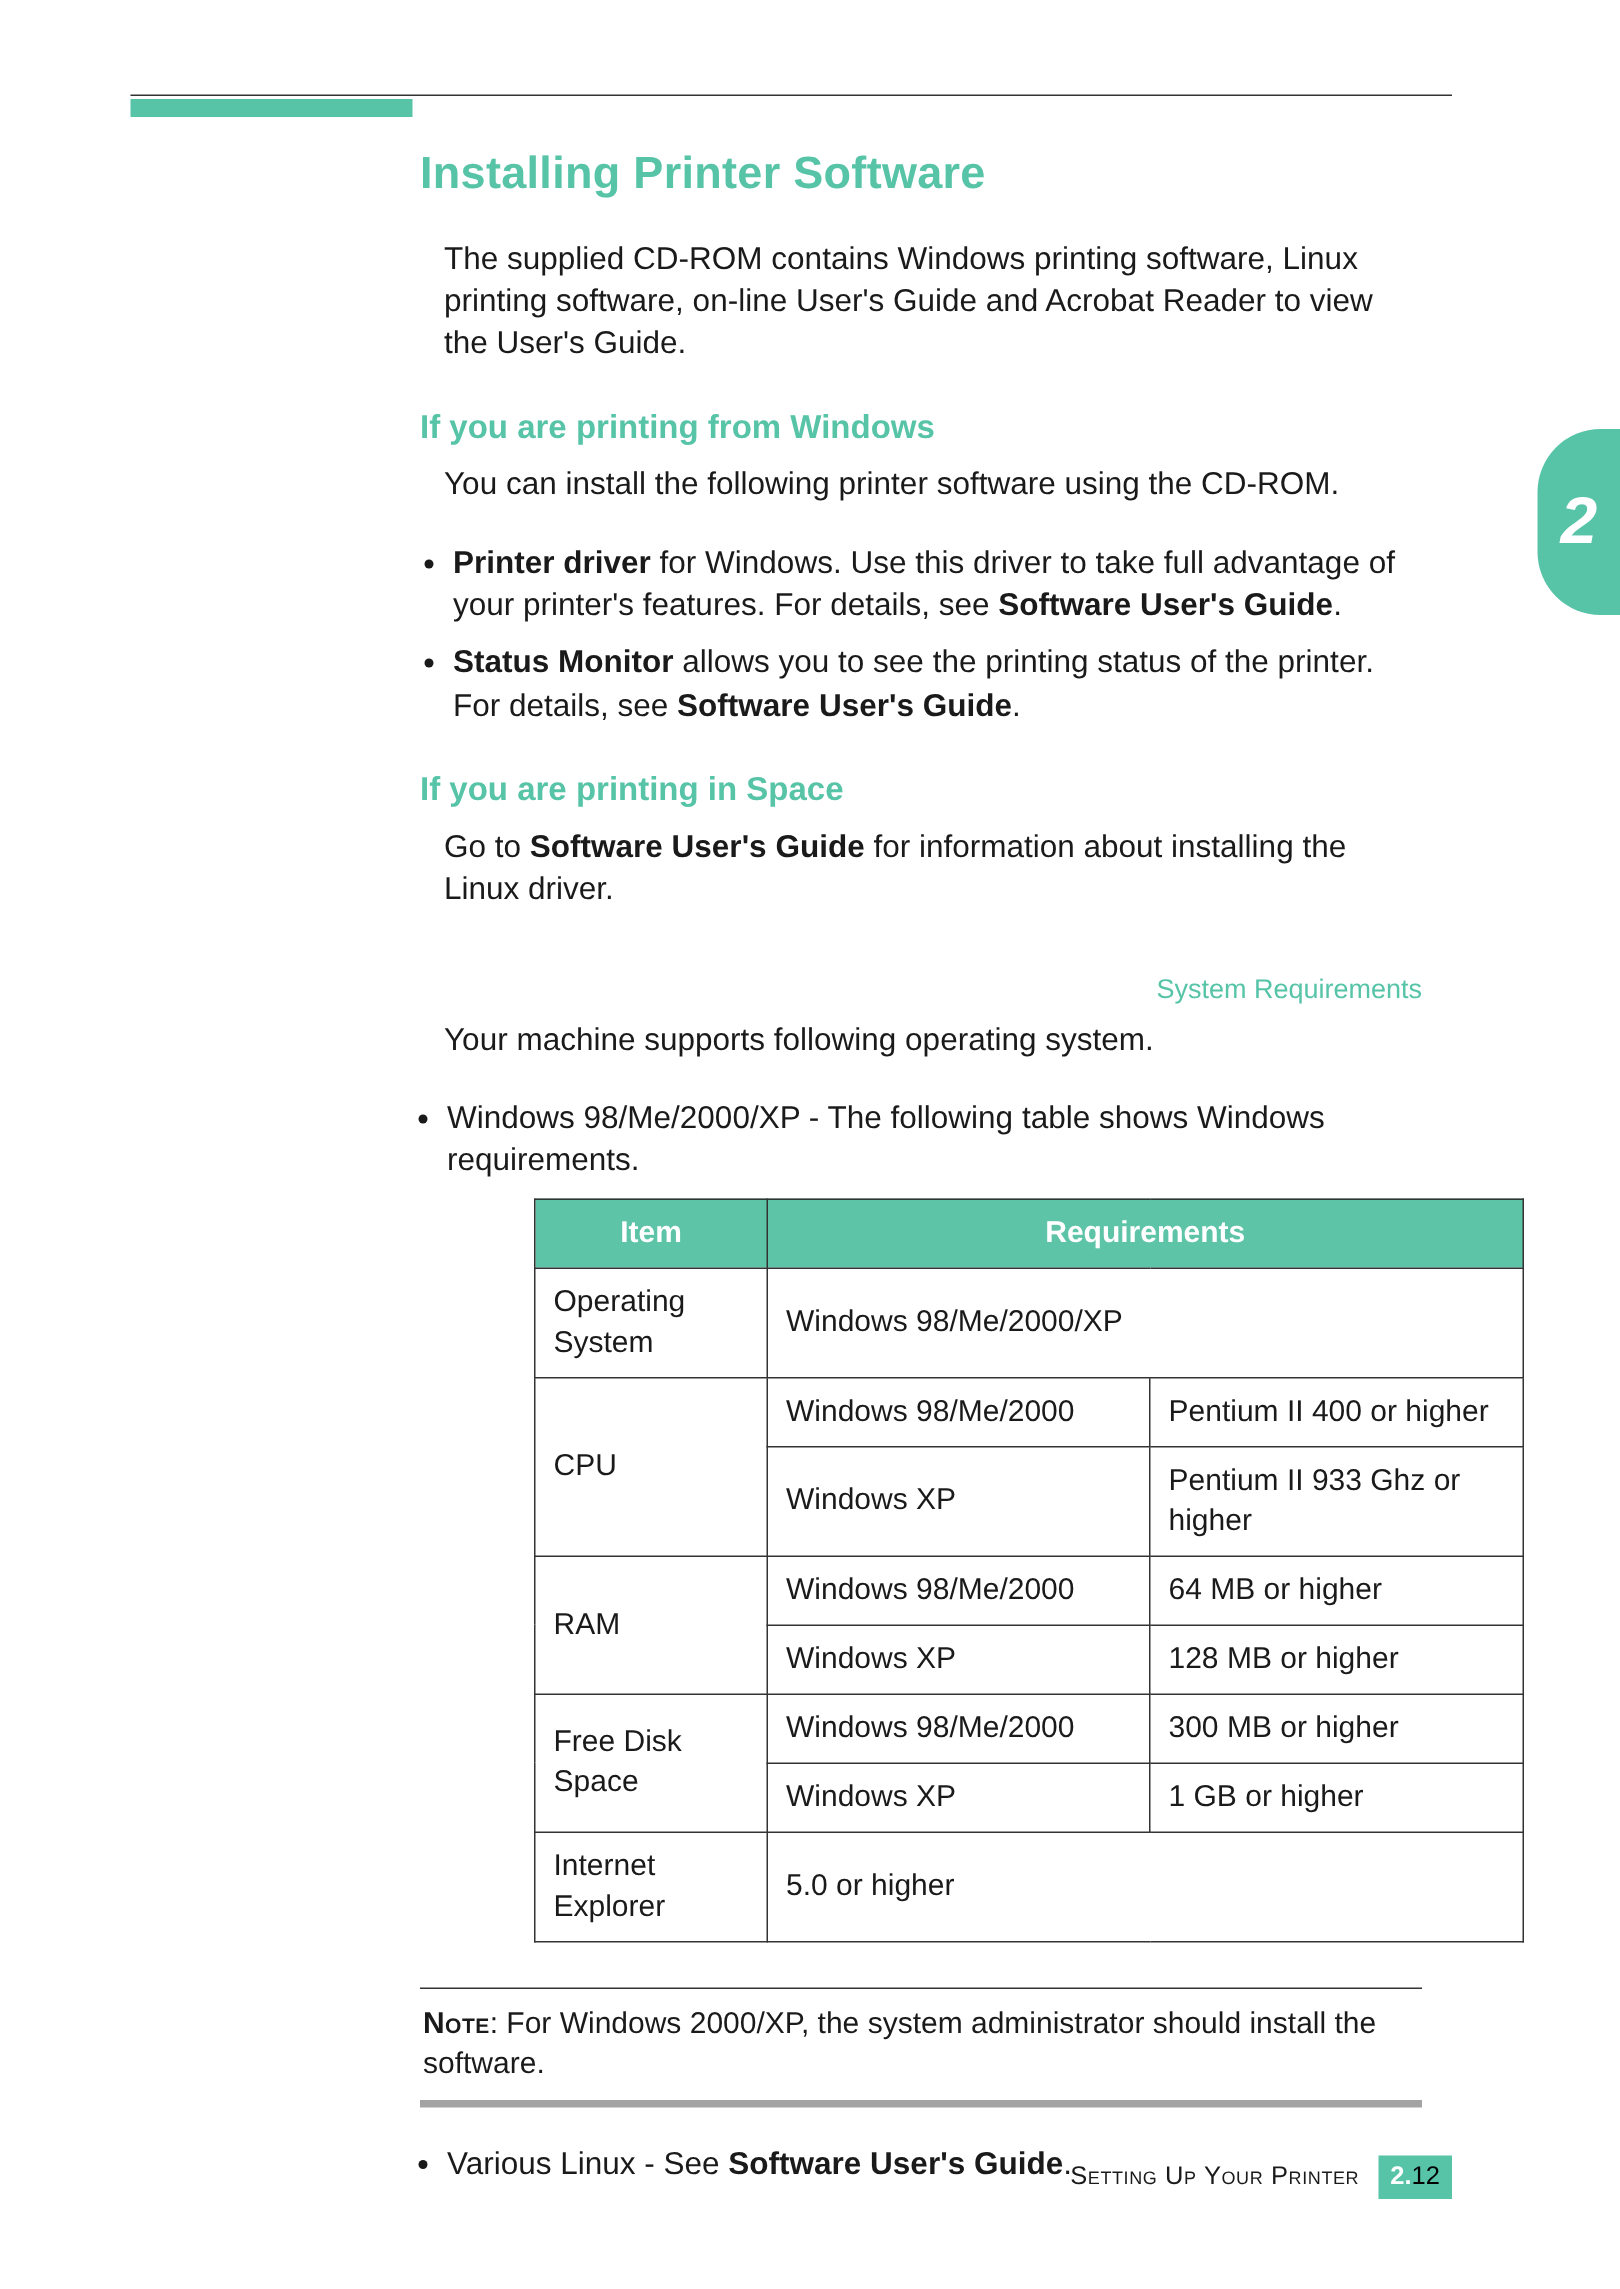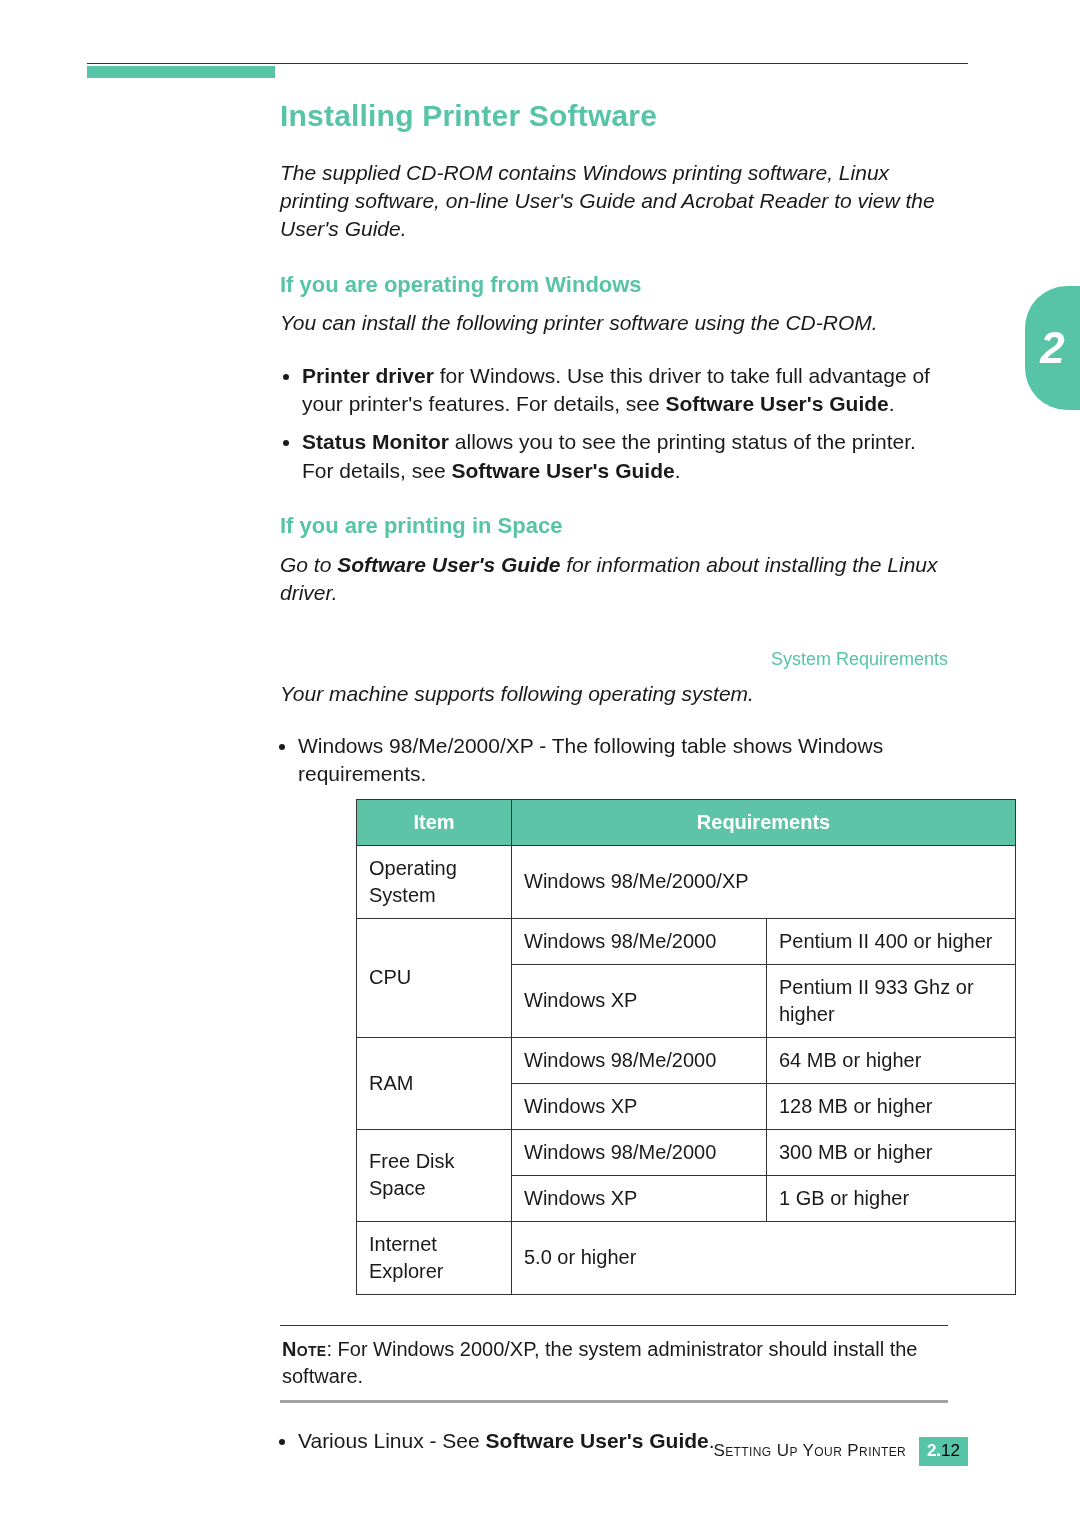--- a/index.html
+++ b/index.html
@@ -46,21 +46,21 @@
     font-size:18px;
     margin:40px 0 8px 0;
     text-align:right;
   }
   h3.mini{
     color:var(--teal);
     font-weight:700;
     font-size:22px;
     margin:26px 0 10px 0;
   }
-  p.body{margin:0 0 14px 0;font-style:italic;}
+  p.body{margin:0 0 14px 16px;}
   ul.b{list-style:disc; padding-left:22px; margin:24px 0 10px 0;}
   ul.b li{margin:4px 0 10px 0;}
   ul.b.tight{padding-left:22px;margin-left:-4px;}
   .chapter-tab{
     position:absolute;
     right:0; top:286px;
     width:55px; height:124px;
     background:var(--teal);
     border-top-left-radius:42px;
     border-bottom-left-radius:42px;
@@ -83,21 +83,21 @@
     vertical-align:middle;
   }
   table.req thead th{
     background:var(--teal-head);
     color:#fff;
     font-weight:700;
     text-align:center;
   }
   .note-box{
     border-top:1px solid #333;
-    border-bottom:3px solid #a3a3a3;
+    border-bottom:5px solid #a3a3a3;
     padding:10px 2px;
     margin:30px 0 22px 0;
     font-size:20px;
   }
   .note-label{font-variant:small-caps;font-weight:700;letter-spacing:0.3px;}
   .footer{
     position:absolute;
     left:0; right:112px; bottom:60px;
     text-align:right;
     font-size:17px;
@@ -123,21 +123,21 @@
 <div class="chapter-tab">
   <span>2</span>
 </div>
 
 <div class="content">
 
   <h1 class="sect">Installing Printer Software</h1>
 
   <p class="body">The supplied CD-ROM contains Windows printing software, Linux printing software, on-line User's Guide and Acrobat Reader to view the User's Guide.</p>
 
-  <h3 class="mini">If you are operating from Windows</h3>
+  <h3 class="mini">If you are printing from Windows</h3>
   <p class="body">You can install the following printer software using the CD-ROM.</p>
   <ul class="b">
     <li>
       <b>Printer driver</b><span> for Windows. Use this driver to take full advantage of your printer's features. For details, see </span><b>Software User's Guide</b><span>.</span>
     </li>
     <li>
       <b>Status Monitor</b><span> allows you to see the printing status of the printer. For details, see </span><b>Software User's Guide</b><span>.</span>
     </li>
   </ul>
 

